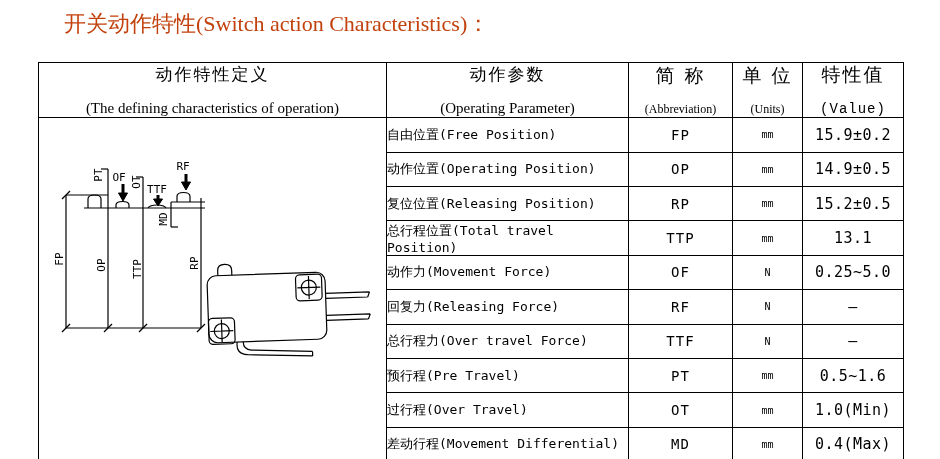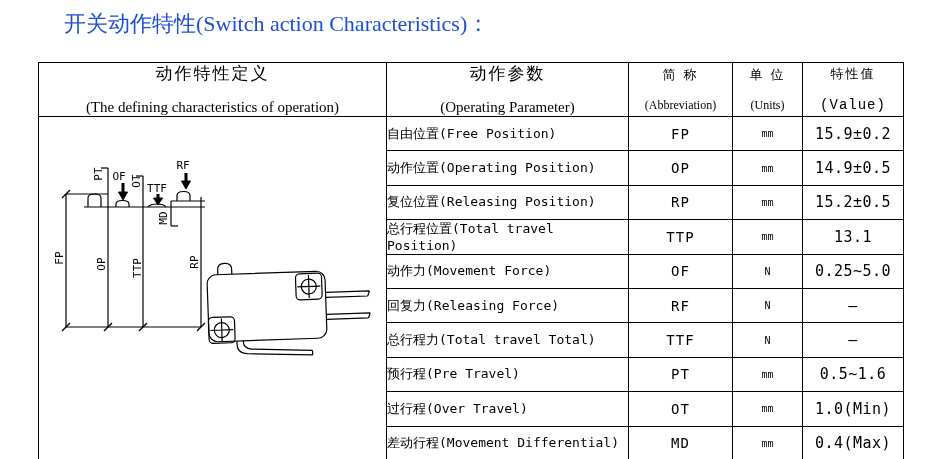--- a/index.html
+++ b/index.html
@@ -6,36 +6,36 @@
   html,body { margin:0; padding:0; }
   body {
     width:940px; height:459px; position:relative;
     background:#ffffff; color:#000;
     font-family:"DejaVu Sans", sans-serif;
     overflow:hidden;
   }
   .title {
     position:absolute; left:64px; top:9px;
     font-family:"Liberation Serif", serif;
-    font-size:22px; white-space:nowrap; color:#1d4ed8;
+    font-size:22px; white-space:nowrap; color:#c2410c;
   }
   table.spec {
     position:absolute; left:38px; top:62px;
     border-collapse:collapse; table-layout:fixed;
   }
   table.spec td {
     border:1px solid #000; padding:0; overflow:hidden;
     vertical-align:middle;
   }
   tr.hdr td { text-align:center; }
   .hcn {
     font-family:"DejaVu Sans", sans-serif;
     font-size:17px; letter-spacing:2px; line-height:1.2;
   }
-  .hcn.sm { font-size:13px; }
+  .hcn.sm { font-size:19px; }
   .hen {
     font-family:"Liberation Serif", serif;
     font-size:15px; margin-top:16px; line-height:1.1;
   }
   .hen.small { font-size:12px; }
   .hen.mono { font-family:Liberation Mono, monospace; font-size:14px; letter-spacing:1px; }
   td.p {
     font-family:"DejaVu Sans Mono", monospace;
     font-size:13px; padding-left:8px; text-align:left;
   }
@@ -185,21 +185,21 @@
     <td class="u">N</td>
     <td class="v">0.25~5.0</td>
   </tr>
   <tr style="height:34px">
     <td class="p">回复力(Releasing Force)</td>
     <td class="a">RF</td>
     <td class="u">N</td>
     <td class="v">—</td>
   </tr>
   <tr style="height:34px">
-    <td class="p">总行程力(Total travel Total)</td>
+    <td class="p">总行程力(Over travel Force)</td>
     <td class="a">TTF</td>
     <td class="u">N</td>
     <td class="v">—</td>
   </tr>
   <tr style="height:34px">
     <td class="p">预行程(Pre Travel)</td>
     <td class="a">PT</td>
     <td class="u">mm</td>
     <td class="v">0.5~1.6</td>
   </tr>

